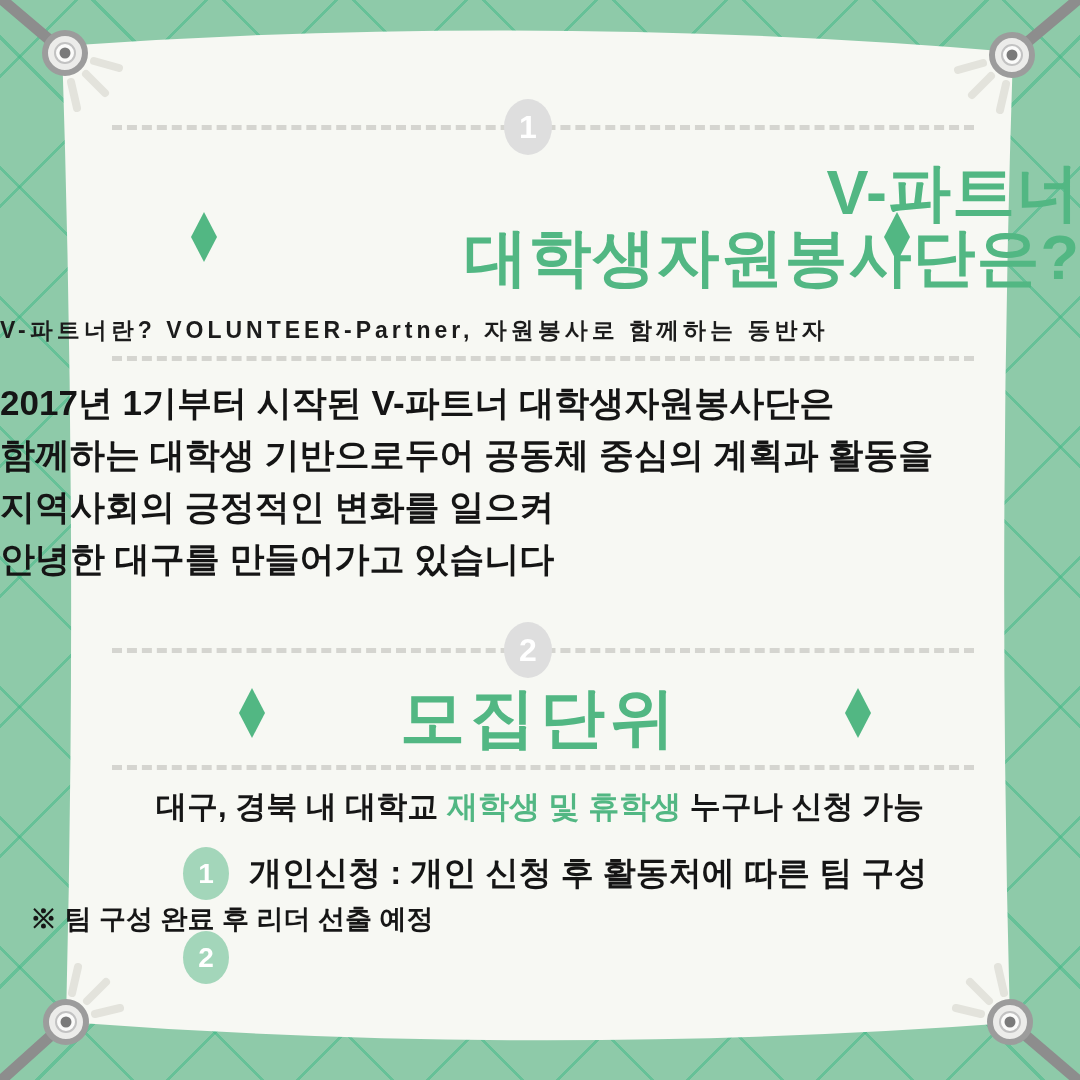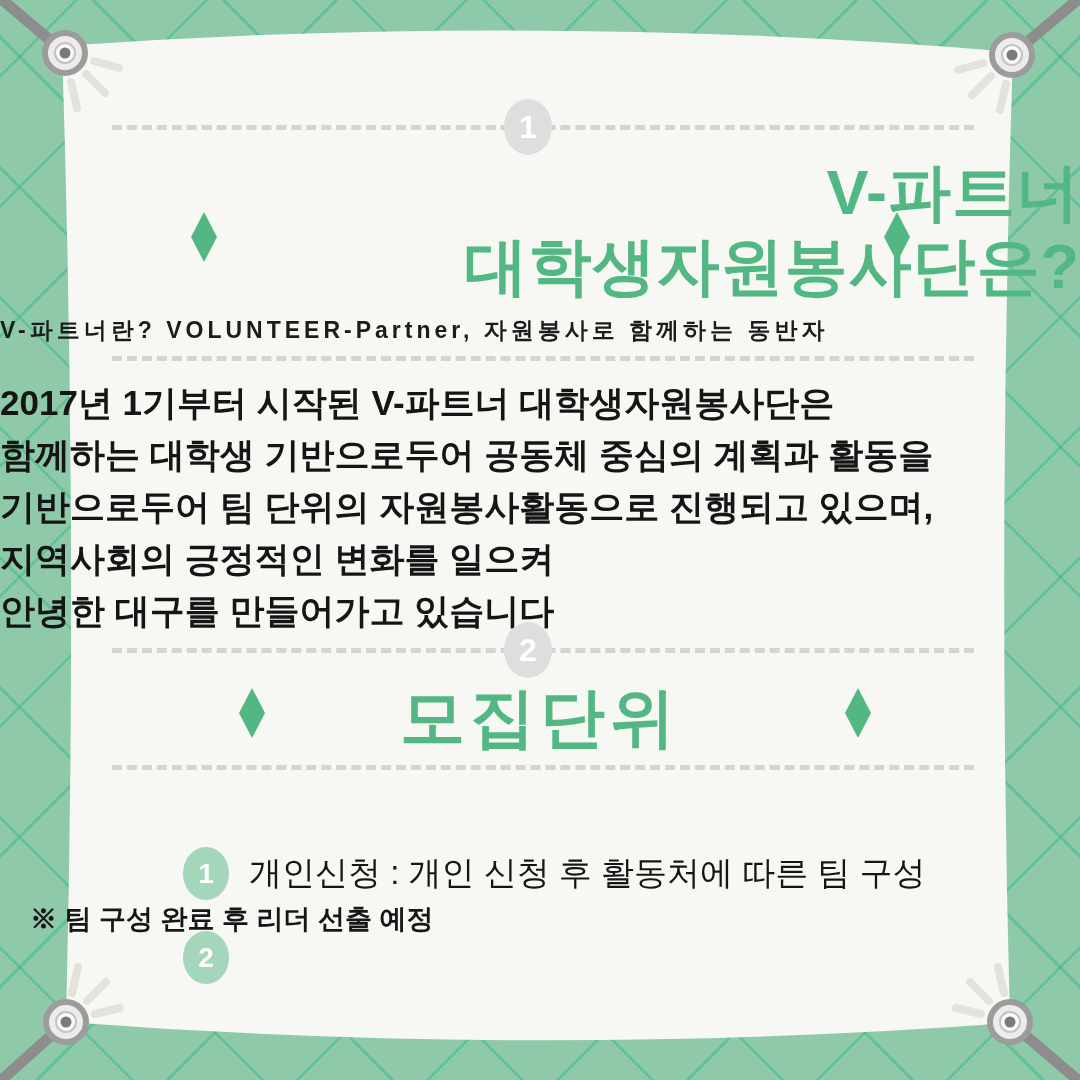--- a/index.html
+++ b/index.html
@@ -28,21 +28,21 @@
     display:flex;align-items:center;justify-content:center;
   }
   .section-badge.b1{top:127px;} .section-badge.b2{top:650px;}
 
   .main-title{
     position:absolute;left:0;right:0;text-align:right;
     color:#52b783;font-weight:800;font-size:63px;letter-spacing:1px;
     white-space:nowrap;
   }
   .main-title.line1{top:150px;}
-  .main-title.line2{top:224px;}
+  .main-title.line2{top:215px;}
 
   .subtitle{
     position:absolute;top:315px;left:0;right:0;text-align:left;
     font-size:23px;font-weight:600;letter-spacing:4px;color:#1c1c1c;white-space:nowrap;
   }
 
   .body-text{
     position:absolute;top:377px;left:0;right:0;
     font-size:35px;font-weight:800;line-height:52px;color:#151515;
   }
@@ -68,21 +68,21 @@
   }
   .eligibility .hl{color:#52b783;}
 
   .item-row{position:absolute;left:183px;display:flex;align-items:center;gap:20px;}
   .item-row.r1{top:847px;} .item-row.r2{top:931px;}
   .item-badge{
     width:46px;height:53px;border-radius:50%;background:#a3d6ba;color:#ffffff;
     font-size:28px;font-weight:800;display:flex;align-items:center;justify-content:center;
     flex:0 0 auto;
   }
-  .item-text{font-size:33px;font-weight:400;color:#151515;white-space:nowrap;}
+  .item-text{font-size:33px;font-weight:700;color:#151515;white-space:nowrap;}
   .item-note{
     position:absolute;top:901px;left:30px;right:0;
     font-size:27px;font-weight:800;color:#161616;
   }
 </style>
 </head>
 <body>
 
 <div class="stage">
 
@@ -154,34 +154,36 @@
     <span class="diamond t-left"></span>
     <span class="diamond t-right"></span>
 
     <div class="subtitle">V-파트너란? VOLUNTEER-Partner, 자원봉사로 함께하는 동반자</div>
 
     <div class="dash d2"></div>
 
     <div class="body-text">
       <div>2017년 1기부터 시작된 V-파트너 대학생자원봉사단은</div>
       <div>함께하는 대학생 기반으로두어 공동체 중심의 계획과 활동을</div>
-      <div>기반으로두어 팀 단위의 자원봉사활동으로 진행되고 있으며,</div>
       <div>지역사회의 긍정적인 변화를 일으켜</div>
       <div>안녕한 대구를 만들어가고 있습니다</div>
     </div>
 
     <div class="dash d3"></div>
     <div class="section-badge b2">2</div>
 
     <div class="s2-title">모집단위</div>
     <span class="diamond s-left"></span>
     <span class="diamond s-right"></span>
 
     <div class="dash d4"></div>
 
+    <div class="eligibility">
+      <span>대구, 경북 내 대학교 </span><span class="hl">재학생 및 휴학생</span><span> 누구나 신청 가능</span>
+    </div>
 
     <div class="item-row r1">
       <span class="item-badge">1</span>
       <span class="item-text">개인신청 : 개인 신청 후 활동처에 따른 팀 구성</span>
     </div>
 
     <div class="item-note">※ 팀 구성 완료 후 리더 선출 예정</div>
 
     <div class="item-row r2">
       <span class="item-badge">2</span>

